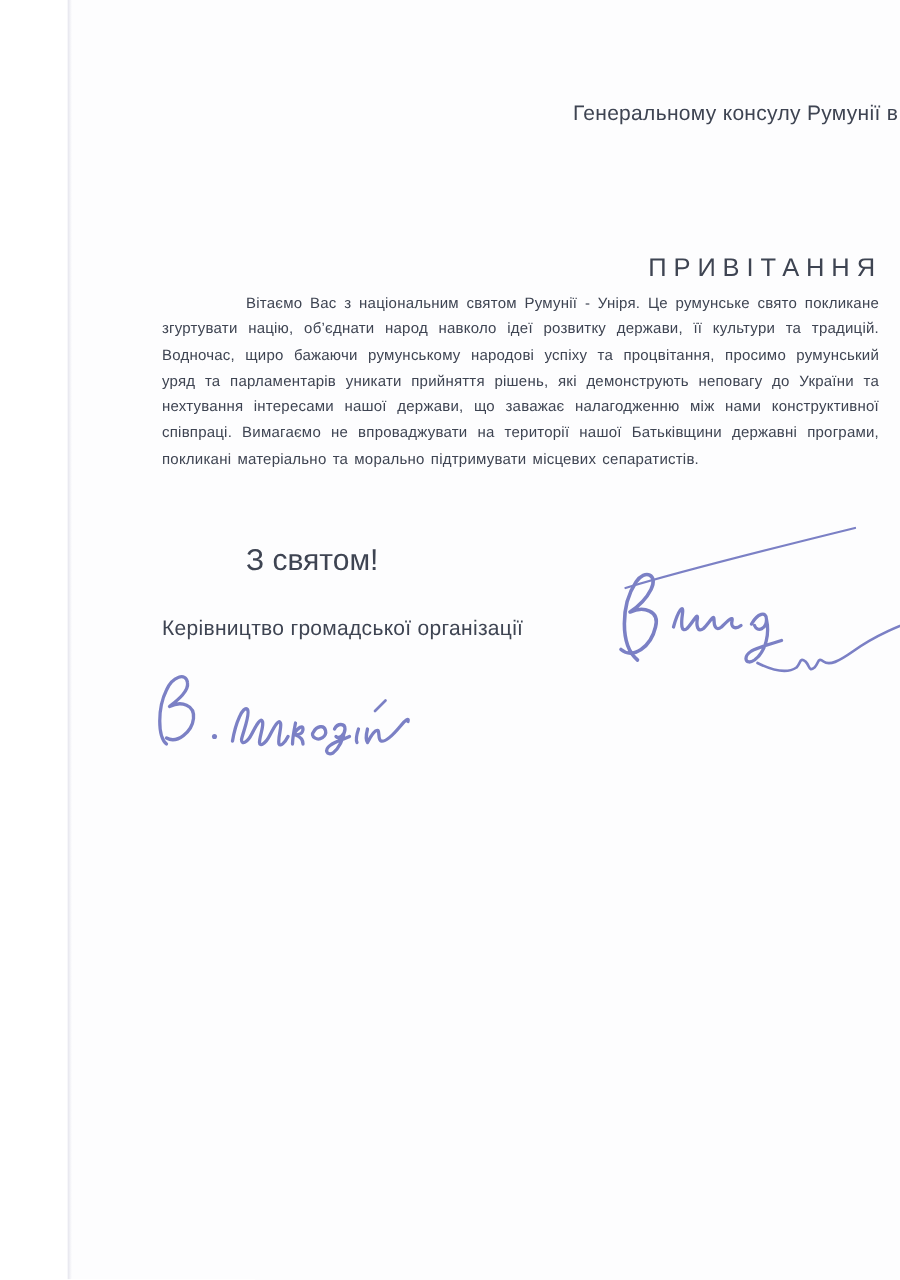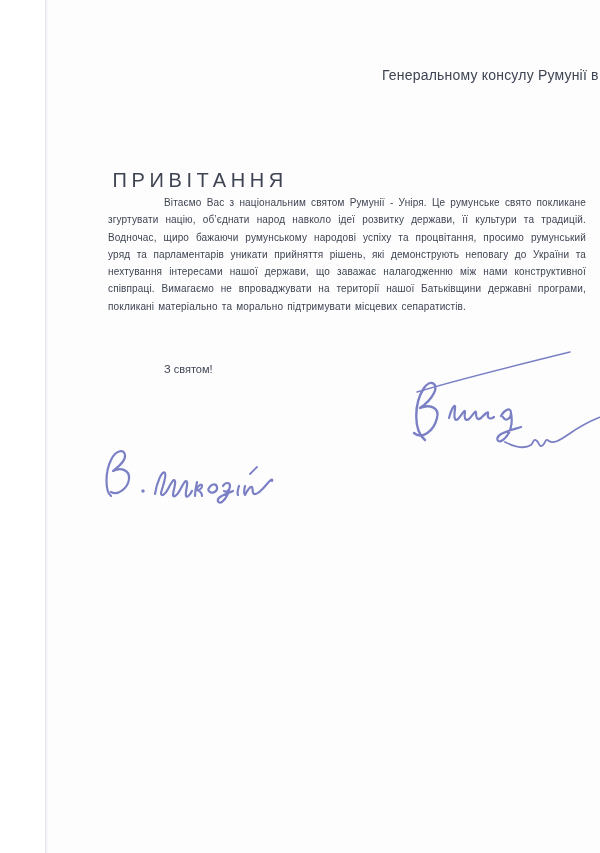--- a/index.html
+++ b/index.html
@@ -31,22 +31,22 @@
     width: 230px;
     font-size: 14px;
     line-height: 18.8px;
     letter-spacing: .2px;
   }
   .doc-title {
     position: absolute;
     left: 63px;
     top: 169px;
     width: 480px;
-    text-align: left;
-    font-size: 20px;
+    text-align: right;
+    font-size: 17px;
     letter-spacing: 4.6px;
     text-indent: 4.6px; 
     white-space: nowrap;
   }
   .body-paragraph {
     position: absolute;
     left: 63px;
     top: 194px;
     width: 478px;
     margin: 0;
@@ -54,21 +54,21 @@
     line-height: 17.3px;
     text-align: justify;
     text-indent: 56px;
     word-spacing: 1.2px;
     letter-spacing: .15px;
   }
   .closing {
     position: absolute;
     left: 119px;
     top: 363px;
-    font-size: 11px;
+    font-size: 20px;
   }
   .signatory {
     position: absolute;
     left: 63px;
     top: 409px;
     font-size: 14px;
     line-height: 18.6px;
     letter-spacing: .2px;
   }
   .sig {
@@ -96,20 +96,21 @@
     <div>Генеральному консулу Румунії в</div>
   </div>
 
   <div class="doc-title">ПРИВІТАННЯ</div>
 
   <p class="body-paragraph">Вітаємо Вас з національним святом Румунії - Уніря. Це румунське свято покликане згуртувати націю, об’єднати народ навколо ідеї розвитку держави, її культури та традицій. Водночас, щиро бажаючи румунському народові успіху та процвітання, просимо румунський уряд та парламентарів уникати прийняття рішень, які демонструють неповагу до України та нехтування інтересами нашої держави, що заважає налагодженню між нами конструктивної співпраці. Вимагаємо не впроваджувати на території нашої Батьківщини державні програми, покликані матеріально та морально підтримувати місцевих сепаратистів.</p>
 
   <div class="closing">З святом!</div>
 
   <div class="signatory">
+    <div>Керівництво громадської організації</div>
   </div>
 
   <div class="sig sig-right">
     <svg width="234" height="116" viewBox="0 0 234 116">
       <path d="M24,46 C60,35 120,20 177,6" stroke-width="1.5"></path>
       <path d="M32,94 C20,84 21,57 31,42 C37,33 46,37 41,47 C37,55 30,60 27,62 C36,58 47,61 44,72 C41,85 29,94 21,87" stroke-width="2.4"></path>
       <path d="M56,72 C59,61 63,56 62,63 C61,70 61,76 65,73 C69,69 72,62 72,66 C71,71 72,76 76,73 C80,69 83,63 83,67 C83,71 84,75 88,72 C92,68 96,64 95,68 C94,72 97,74 101,71" stroke-width="2.2"></path>
       <path d="M108,70 C112,63 118,61 118,67 C118,73 112,76 110,71 M118,67 C120,76 118,88 110,94 C104,98 102,92 108,88 C114,85 122,83 128,81" stroke-width="2.2"></path>
       <path d="M112,96 C122,101 132,103 138,99 C141,96 140,92 144,95 C147,98 146,102 150,99 C153,96 152,92 156,95 C160,98 166,95 176,88 C190,78 208,70 222,66" stroke-width="1.8"></path>
     </svg>

